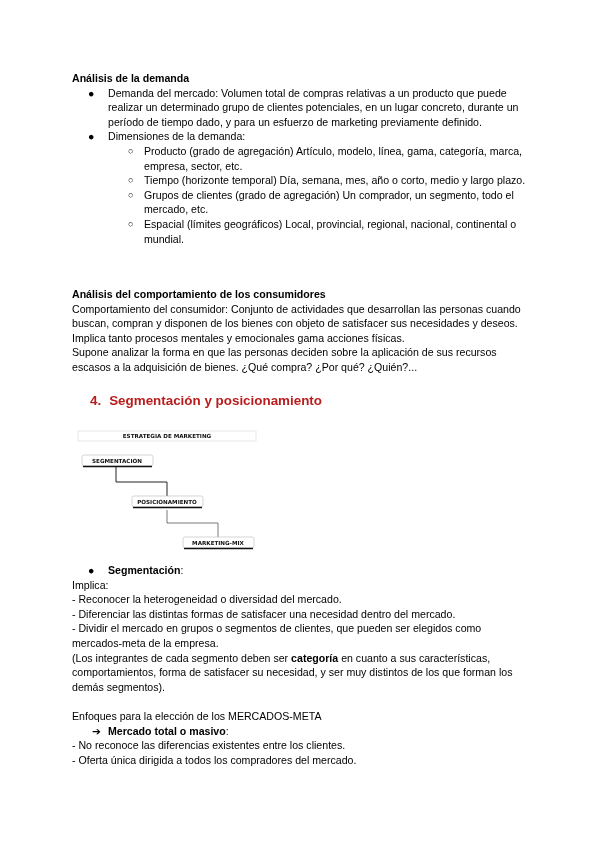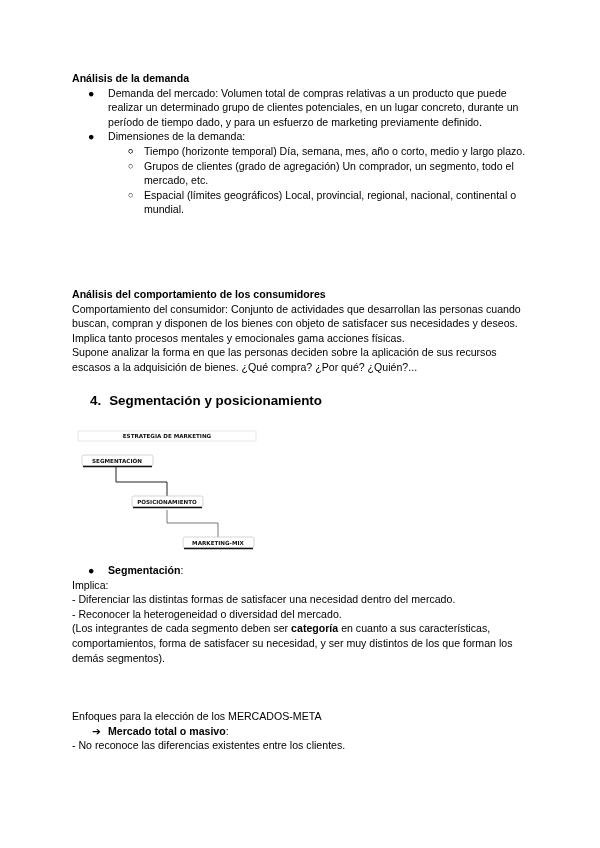--- a/index.html
+++ b/index.html
@@ -8,21 +8,21 @@
     .page { position: absolute; left: 0; top: 0; width: 600px; height: 820px; background: #fff; }
     .block { position: absolute; left: 72px; width: 460px; }
     .h-bold { font-weight: bold; }
     p { margin: 0; }
     ul { margin: 0; padding: 0; list-style: none; }
     .l1 { position: relative; padding-left: 36px; }
     .l1 .bul { position: absolute; left: 16px; top: 0; }
     .l2 { position: relative; padding-left: 72px; }
     .l2 .bul { position: absolute; left: 56px; top: 0; font-size: 9px; }
     .sec-heading { position: absolute; left: 90px; top: 394px; font-size: 13.4px; font-weight: bold;
-      color: #000000; }
+      color: #b91c1c; }
     .sec-heading .num { margin-right: 8px; }
     .diagram { position: absolute; left: 70px; top: 425px; width: 200px; height: 130px; }
     .diagram svg { width: 200px; height: 130px; display: block; }
     .diag-text { font-family: "DejaVu Sans", sans-serif; font-size: 5.6px; font-weight: bold; fill: #111; }
     .arrow-item { position: relative; padding-left: 36px; }
     .arrow-item .arr { position: absolute; left: 20px; top: 0; }
   </style>
 </head>
 <body>
 
@@ -34,20 +34,21 @@
       <li class="l1">
         <span class="bul">●</span>
         <span>Demanda del mercado: Volumen total de compras relativas a un producto que puede realizar un determinado grupo de clientes potenciales, en un lugar concreto, durante un período de tiempo dado, y para un esfuerzo de marketing previamente definido.</span>
       </li>
       <li class="l1">
         <span class="bul">●</span>
         <span>Dimensiones de la demanda:</span>
       </li>
       <li class="l2">
         <span class="bul">○</span>
+        <span>Producto (grado de agregación) Artículo, modelo, línea, gama, categoría, marca, empresa, sector, etc.</span>
       </li>
       <li class="l2">
         <span class="bul">○</span>
         <span>Tiempo (horizonte temporal) Día, semana, mes, año o corto, medio y largo plazo.</span>
       </li>
       <li class="l2">
         <span class="bul">○</span>
         <span>Grupos de clientes (grado de agregación) Un comprador, un segmento, todo el mercado, etc.</span>
       </li>
       <li class="l2">
@@ -89,27 +90,29 @@
       <text class="diag-text" x="148" y="119.8" text-anchor="middle">MARKETING-MIX</text>
     </svg>
   </div>
 
   <div class="block" style="top:563px;">
     <p class="l1">
       <span class="bul">●</span>
       <span class="h-bold">Segmentación</span><span>:</span>
     </p>
     <p>Implica:</p>
+    <p>- Reconocer la heterogeneidad o diversidad del mercado.</p>
     <p>- Diferenciar las distintas formas de satisfacer una necesidad dentro del mercado.</p>
-    <p>- Reconocer la heterogeneidad o diversidad del mercado.</p>
+    <p>- Dividir el mercado en grupos o segmentos de clientes, que pueden ser elegidos como mercados-meta de la empresa.</p>
     <p><span>(Los integrantes de cada segmento deben ser </span><b>categoría</b><span> en cuanto a sus características, comportamientos, forma de satisfacer su necesidad, y ser muy distintos de los que forman los demás segmentos).</span></p>
   </div>
 
   <div class="block" style="top:709px;">
     <p>Enfoques para la elección de los MERCADOS-META</p>
     <p class="arrow-item">
       <span class="arr">➔</span>
       <span class="h-bold">Mercado total o masivo</span><span>:</span>
     </p>
     <p>- No reconoce las diferencias existentes entre los clientes.</p>
+    <p>- Oferta única dirigida a todos los compradores del mercado.</p>
   </div>
 
 </div>
 
 </body></html>

